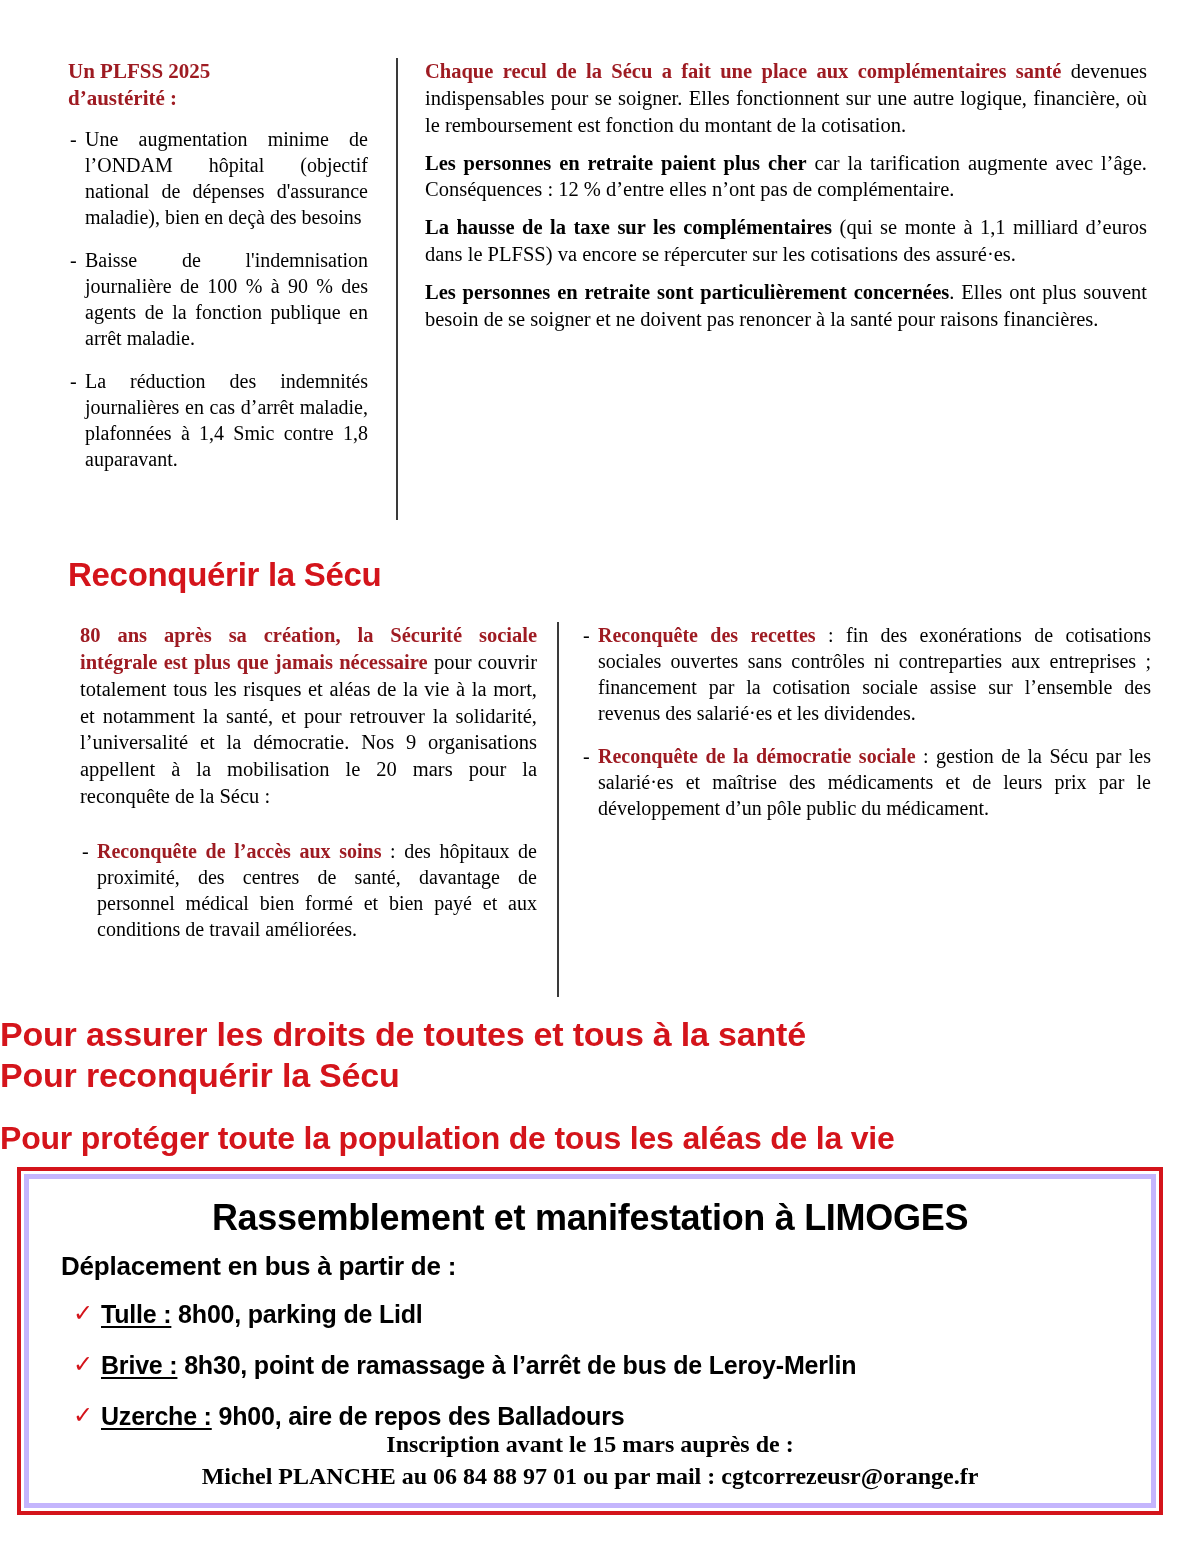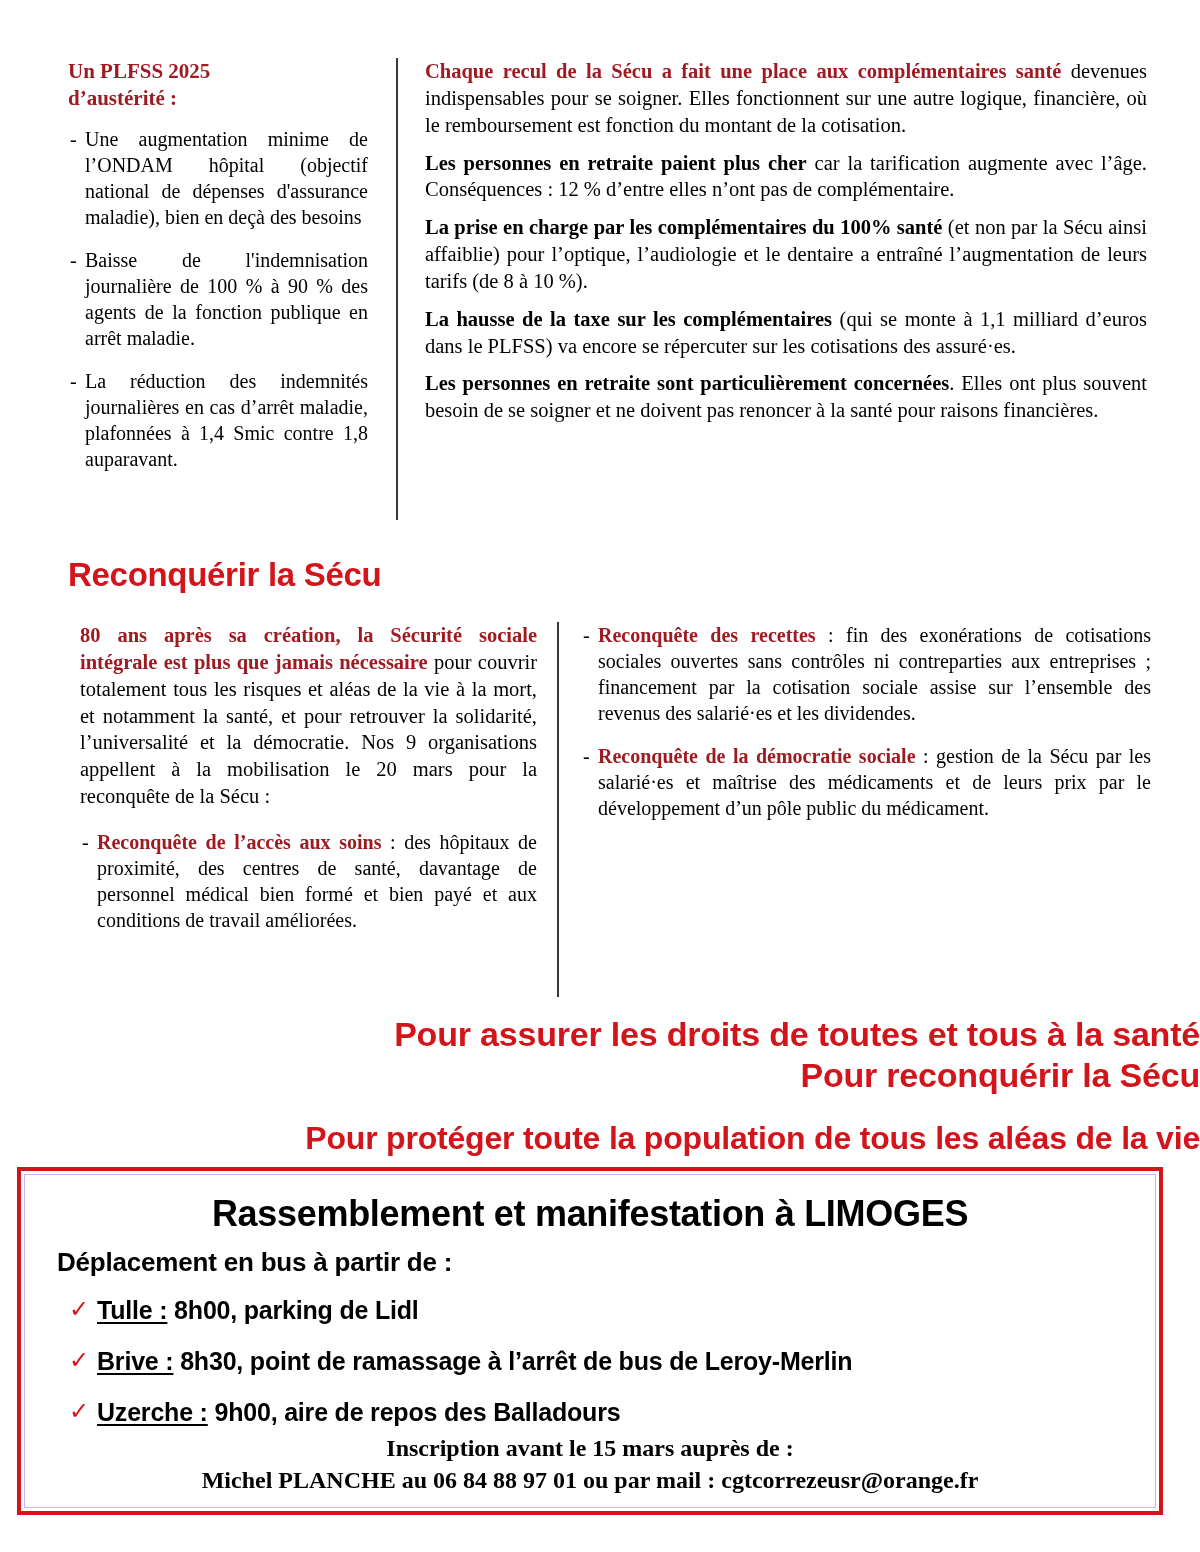--- a/index.html
+++ b/index.html
@@ -125,21 +125,21 @@
     width: 570px;
     margin-left: 22px;
   }
 
   
   .slogans {
     position: absolute;
     left: 0;
     top: 1014px;
     width: 1200px;
-    text-align: right;
+    text-align: left;
     font-family: "Liberation Sans", "DejaVu Sans", sans-serif;
     font-weight: bold;
     color: #D4141B;
   }
   .slogan-1 {
     font-size: 34px;
     line-height: 1.22;
     letter-spacing: -0.2px;
   }
   .slogan-2 {
@@ -159,21 +159,21 @@
     position: absolute;
     left: 17px;
     top: 1167px;
     width: 1146px;
     height: 348px;
     border: 4px solid #D4141B;
     padding: 3px;
     box-sizing: border-box;
   }
   .event-box-inner {
-    border: 1px solid #c4b5fd;
+    border: 5px solid #c4b5fd;
     width: 100%;
     height: 100%;
     box-sizing: border-box;
     padding: 14px 22px 10px 22px;
     position: relative;
   }
   .box-title {
     font-family: "Liberation Sans", "DejaVu Sans", sans-serif;
     font-weight: bold;
     font-size: 36px;
@@ -250,40 +250,37 @@
   <div class="vdivider-top"></div>
 
   <div class="col-right-top">
     <p class="para">
       <span class="lead-red">Chaque recul de la Sécu a fait une place aux complémentaires santé</span><span> devenues indispensables pour se soigner. Elles fonctionnent sur une autre logique, financière, où le remboursement est fonction du montant de la cotisation.</span>
     </p>
     <p class="para">
       <span class="lead-black">Les personnes en retraite paient plus cher</span><span> car la tarification augmente avec l’âge. Conséquences : 12 % d’entre elles n’ont pas de complémentaire.</span>
     </p>
     <p class="para">
-      <span class="lead-black">La prise en charge par les complémentaires du 100% santé</span><span> (et non par la Sécu ainsi affaiblie) pour l’optique, l’audiologie et le dentaire a entraîné l’augmentation de leurs tarifs (de 8 à 10 %).</span>
-    </p>
-    <p class="para">
       <span class="lead-black">La hausse de la taxe sur les complémentaires</span><span> (qui se monte à 1,1 milliard d’euros dans le PLFSS) va encore se répercuter sur les cotisations des assuré·es.</span>
     </p>
     <p class="para">
       <span class="lead-black">Les personnes en retraite sont particulièrement concernées</span><span>. Elles ont plus souvent besoin de se soigner et ne doivent pas renoncer à la santé pour raisons financières.</span>
     </p>
   </div>
 </div>
 
 <div class="recon-title">Reconquérir la Sécu</div>
 
 <div class="mid-section">
 
   <div class="col-left-mid">
     <p class="para">
       <span class="lead-red">80 ans après sa création, la Sécurité sociale intégrale est plus que jamais nécessaire</span><span> pour couvrir totalement tous les risques et aléas de la vie à la mort, et notamment la santé, et pour retrouver la solidarité, l’universalité et la démocratie. Nos 9 organisations appellent à la mobilisation le 20 mars pour la reconquête de la Sécu :</span>
     </p>
-    <ul class="dash-list" style="margin-top:19px;">
+    <ul class="dash-list" style="margin-top:28px;">
       <li>
         <span class="lead-red">Reconquête de l’accès aux soins</span><span> : des hôpitaux de proximité, des centres de santé, davantage de personnel médical bien formé et bien payé et aux conditions de travail améliorées.</span>
       </li>
     </ul>
   </div>
 
   <div class="vdivider-mid"></div>
 
   <div class="col-right-mid">
     <ul class="dash-list">

